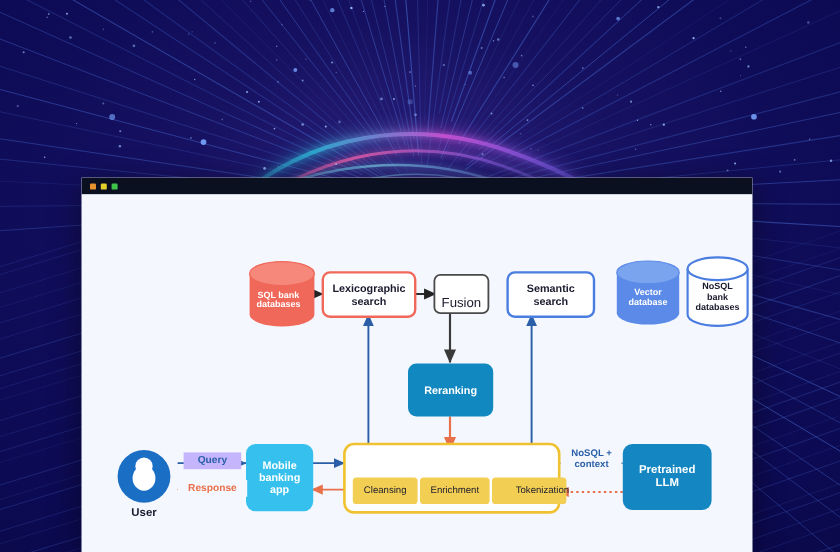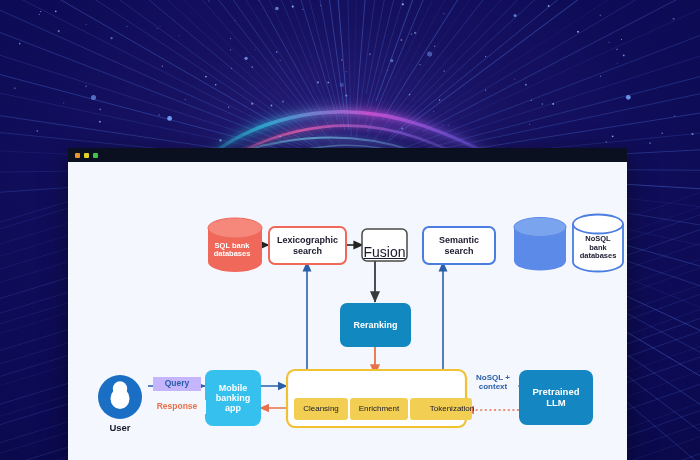--- a/index.html
+++ b/index.html
@@ -568,25 +568,27 @@
           <rect x="451" y="208" width="74" height="55" rx="8" fill="#1487c2"></rect>
         </g>
       </svg>
 
       <div class="nodelabel" style="left:137px; top:70px; width:54px; height:36px; color:#ffffff; font-size:7.5px; font-weight:600;">SQL bank
 databases</div>
 
       <div class="nodelabel" style="left:201px; top:65px; width:77px; height:37px; color:#1a1a2e; font-size:9px; font-weight:700;">Lexicographic
 search</div>
 
-      <div class="nodelabel" style="left:294px; top:67px; width:45px; height:48px; color:#1a1a2e; font-size:14px; font-weight:500;text-decoration:underline;">Fusion</div>
+      <div class="nodelabel" style="left:294px; top:67px; width:45px; height:48px; color:#1a1a2e; font-size:11px; font-weight:500;">Fusion</div>
 
       <div class="nodelabel" style="left:355px; top:65px; width:72px; height:37px; color:#1a1a2e; font-size:9px; font-weight:700;">Semantic
 search</div>
 
+      <div class="nodelabel" style="left:446px; top:68px; width:52px; height:36px; color:#ffffff; font-size:7.5px; font-weight:600;">Vector
+database</div>
 
       <div class="nodelabel" style="left:505px; top:66px; width:50px; height:40px; color:#1a1a2e; font-size:7.5px; font-weight:600;">NoSQL
 bank
 databases</div>
 
       <div class="nodelabel" style="left:272px; top:141px; width:71px; height:44px; color:#ffffff; font-size:9px; font-weight:600;">Reranking</div>
 
       <div class="nodelabel" style="left:28px; top:259px; width:48px; height:14px; color:#1a1a2e; font-size:9.5px; font-weight:700;">User</div>
 
       <div class="nodelabel" style="left:137px; top:208px; width:56px; height:56px; color:#ffffff; font-size:9px; font-weight:700;">Mobile

